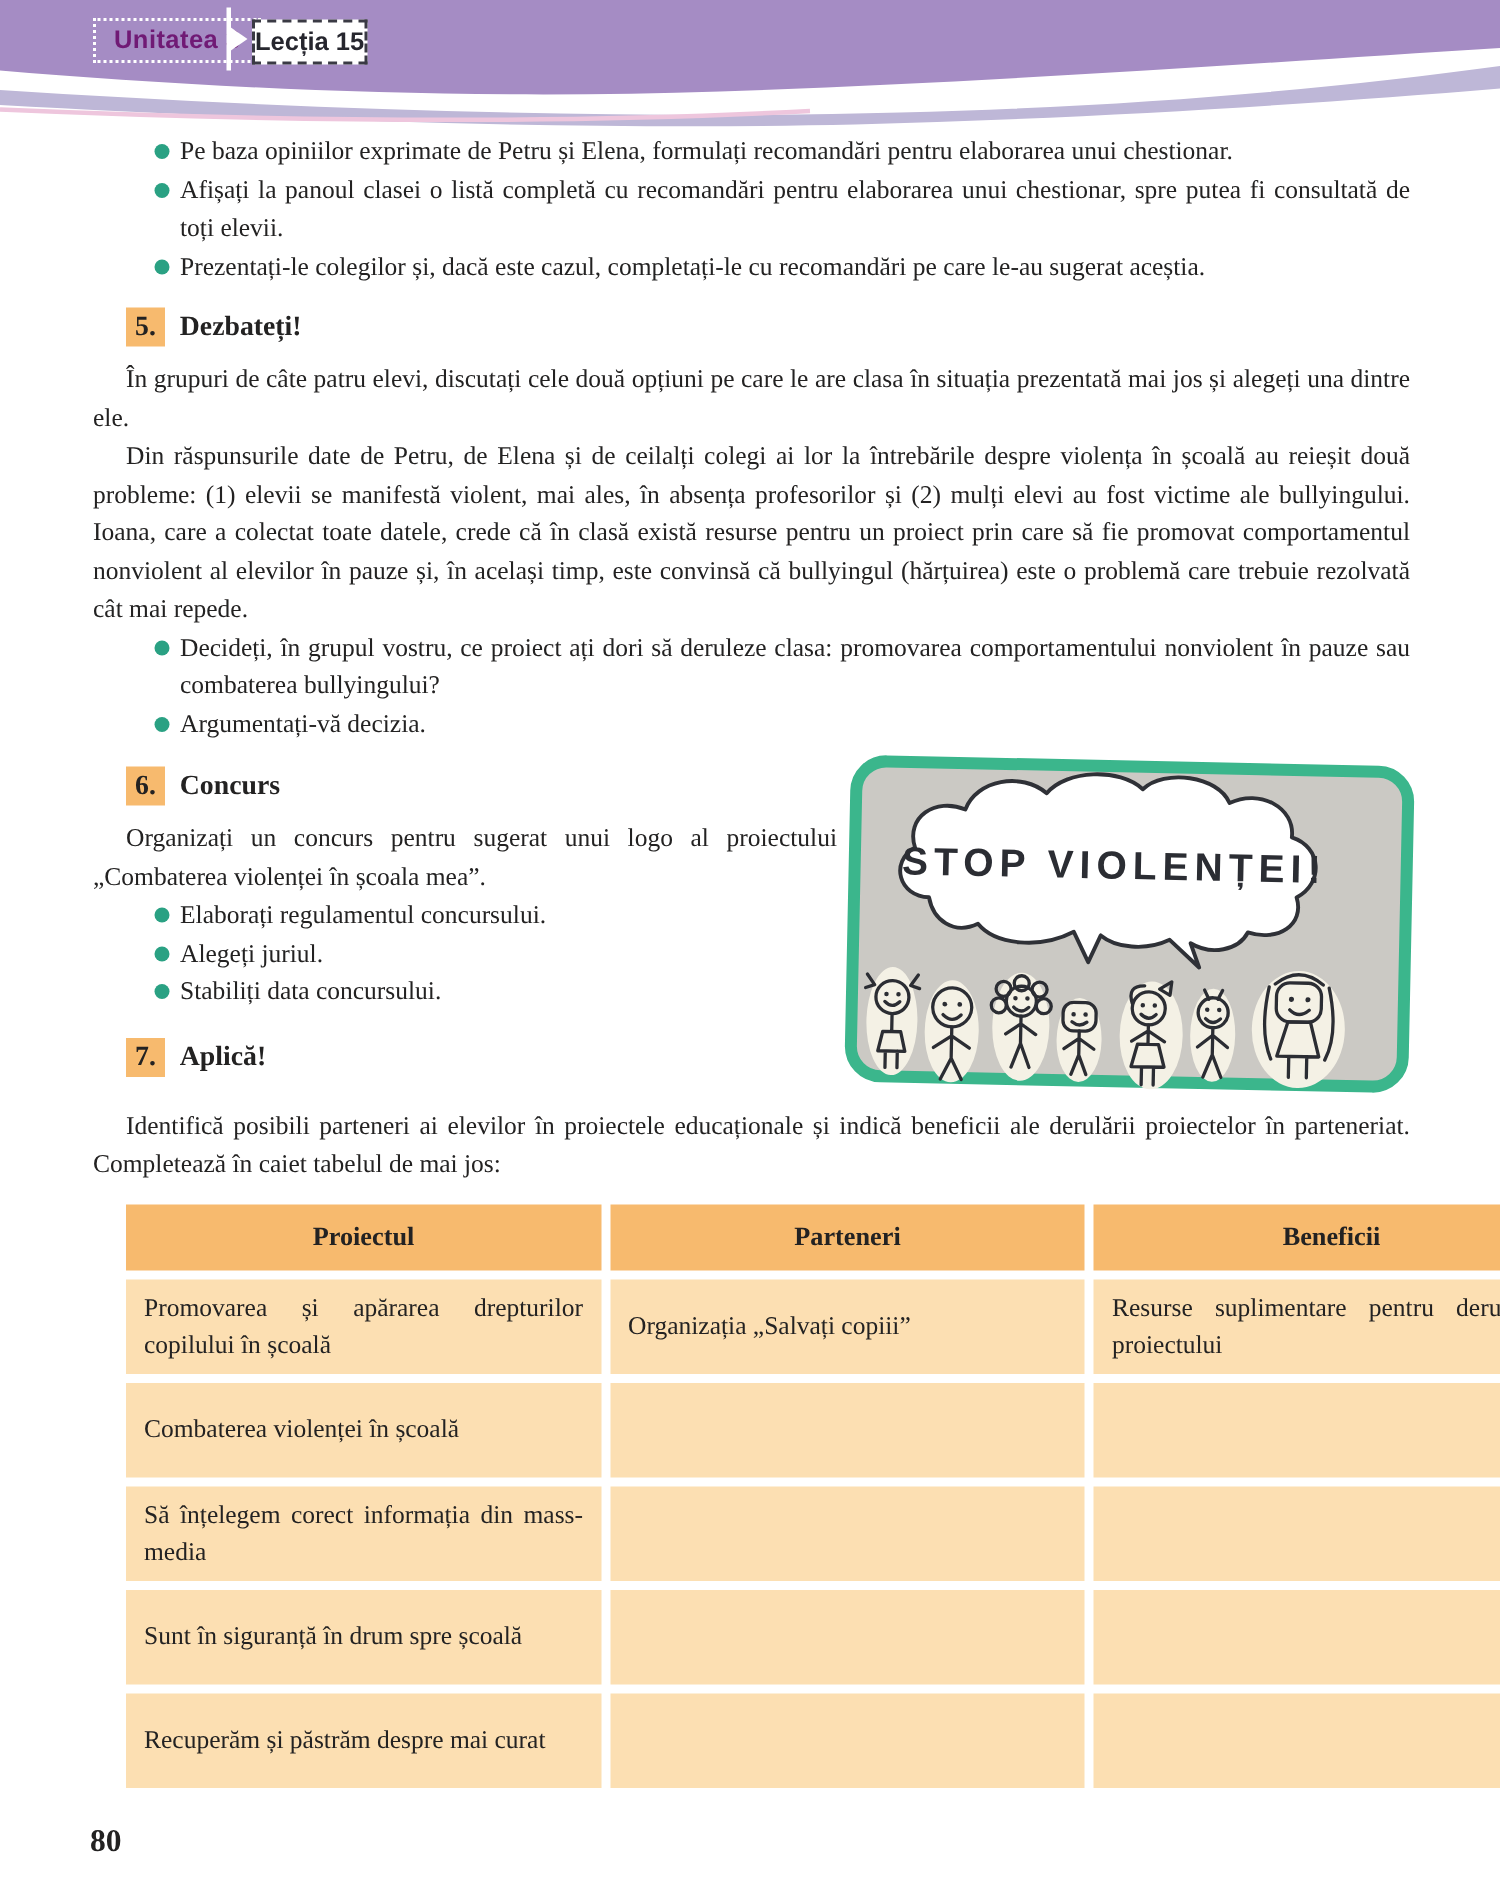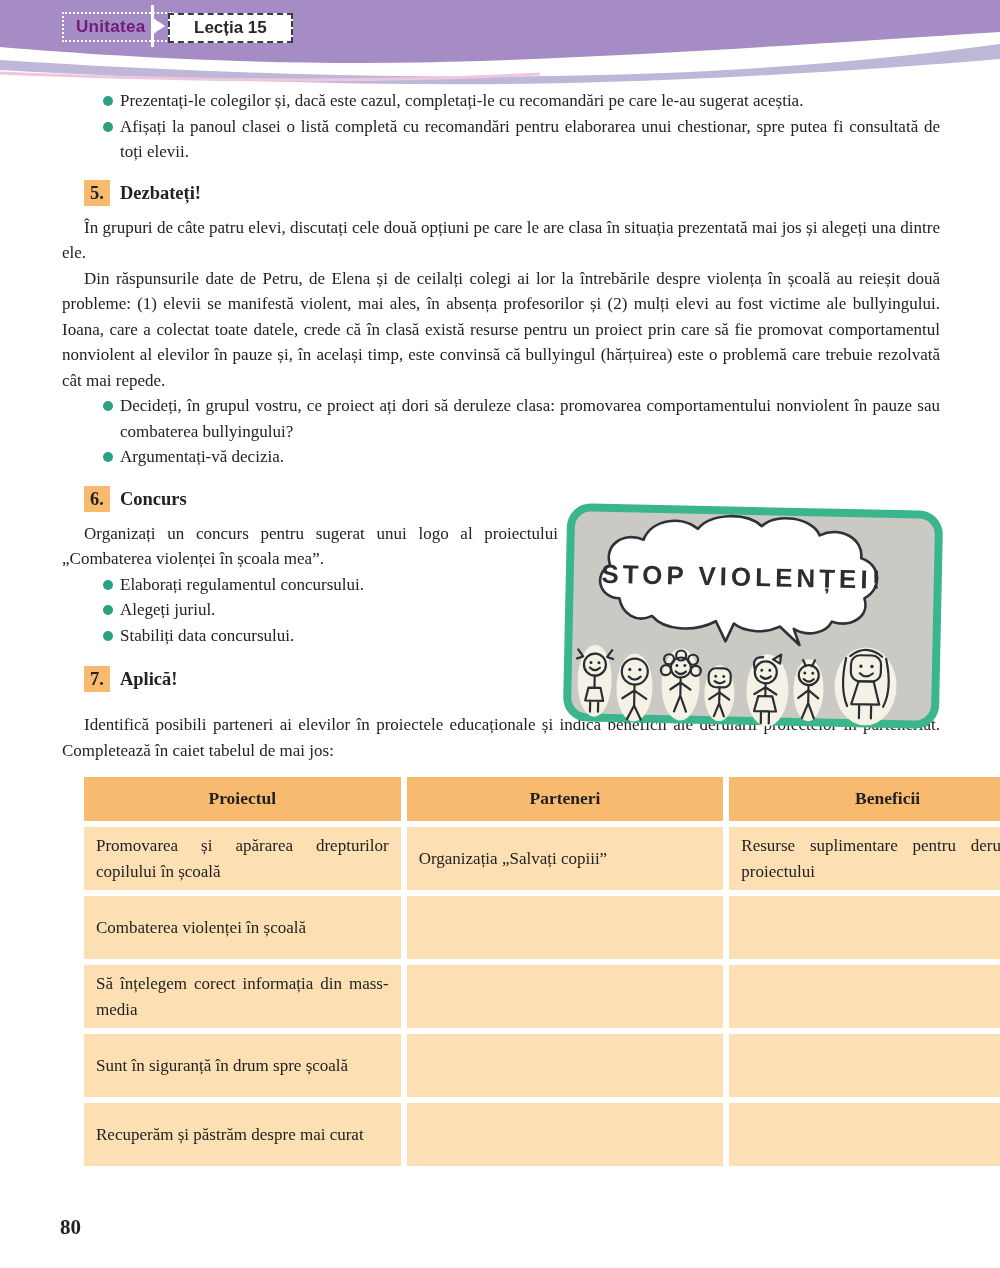--- a/index.html
+++ b/index.html
@@ -8,21 +8,21 @@
   .hdr{position:relative;width:1000px;height:88px;}
   .hdr svg{display:block;}
   .unit-box{position:absolute;left:62px;top:12px;border:2px dotted #ffffff;color:#701a75;
        font-family:"Liberation Sans","DejaVu Sans",sans-serif;font-weight:bold;font-size:17px;
        padding:3px 12px;letter-spacing:.3px;}
   .hdr-vline{position:absolute;left:151px;top:5px;width:3px;height:42px;background:#ffffff;}
   .hdr-arrow{position:absolute;left:152px;top:17px;width:0;height:0;
        border-left:13px solid #ffffff;border-top:9px solid transparent;border-bottom:9px solid transparent;}
   .lesson-box{position:absolute;left:168px;top:13px;background:#ffffff;border:2px dashed #3a3a44;
        color:#26262e;font-family:"Liberation Sans","DejaVu Sans",sans-serif;font-weight:bold;
-       font-size:17px;padding:3px 24px;}
+       font-size:17px;padding:3px 0;}
   .content{margin:0 60px 0 62px;font-size:17px;line-height:25.5px;text-align:justify;}
   ul.bullets{list-style:none;margin:0;padding:0 0 0 58px;}
   ul.bullets li{position:relative;margin:0;}
   .b-dot{position:absolute;left:-17px;top:8px;width:10px;height:10px;border-radius:50%;background:#2aa183;}
   .sec{display:flex;align-items:baseline;gap:10px;padding-left:22px;font-weight:bold;font-size:18.5px;line-height:26px;}
   .sec .num{background:#f7ba6e;padding:0 6px;display:inline-block;}
   .m-b1{margin-top:9px;}
   p{margin:0;text-indent:22px;}
   .p-top{margin-top:20px;}
   .sec5h{margin-top:15px;}
@@ -53,22 +53,23 @@
   </svg>
   <div class="unit-box">Unitatea 3</div>
   <div class="hdr-vline"></div>
   <div class="hdr-arrow"></div>
   <div class="lesson-box">Lecția 15</div>
 </div>
 
 <div class="content">
 
   <ul class="bullets">
+    <li><span class="b-dot"></span><span>Pe baza opiniilor exprimate de Petru și Elena, formulați recomandări pentru elaborarea unui chestionar.</span></li>
+    <li><span class="b-dot"></span><span>Afișați la panoul clasei o listă completă cu recomandări pentru elaborarea unui chestionar, spre putea fi consultată de toți elevii.</span></li>
     <li><span class="b-dot"></span><span>Prezentați-le colegilor și, dacă este cazul, completați-le cu recomandări pe care le-au sugerat aceștia.</span></li>
-    <li><span class="b-dot"></span><span>Afișați la panoul clasei o listă completă cu recomandări pentru elaborarea unui chestionar, spre putea fi consultată de toți elevii.</span></li>
   </ul>
 
   <div class="sec sec5h">
     <span class="num">5.</span>
     <span>Dezbateți!</span>
   </div>
   <p class="m-b1">În grupuri de câte patru elevi, discutați cele două opțiuni pe care le are clasa în situația prezentată mai jos și alegeți una dintre ele.</p>
   <p>Din răspunsurile date de Petru, de Elena și de ceilalți colegi ai lor la întrebările despre violența în școală au reieșit două probleme: (1) elevii se manifestă violent, mai ales, în absența profesorilor și (2) mulți elevi au fost victime ale bullyingului. Ioana, care a colectat toate datele, crede că în clasă există resurse pentru un proiect prin care să fie promovat comportamentul nonviolent al elevilor în pauze și, în același timp, este convinsă că bullyingul (hărțuirea) este o problemă care trebuie rezolvată cât mai repede.</p>
   <ul class="bullets">
     <li><span class="b-dot"></span><span>Decideți, în grupul vostru, ce proiect ați dori să deruleze clasa: promovarea comportamentului nonviolent în pauze sau combaterea bullyingului?</span></li>

